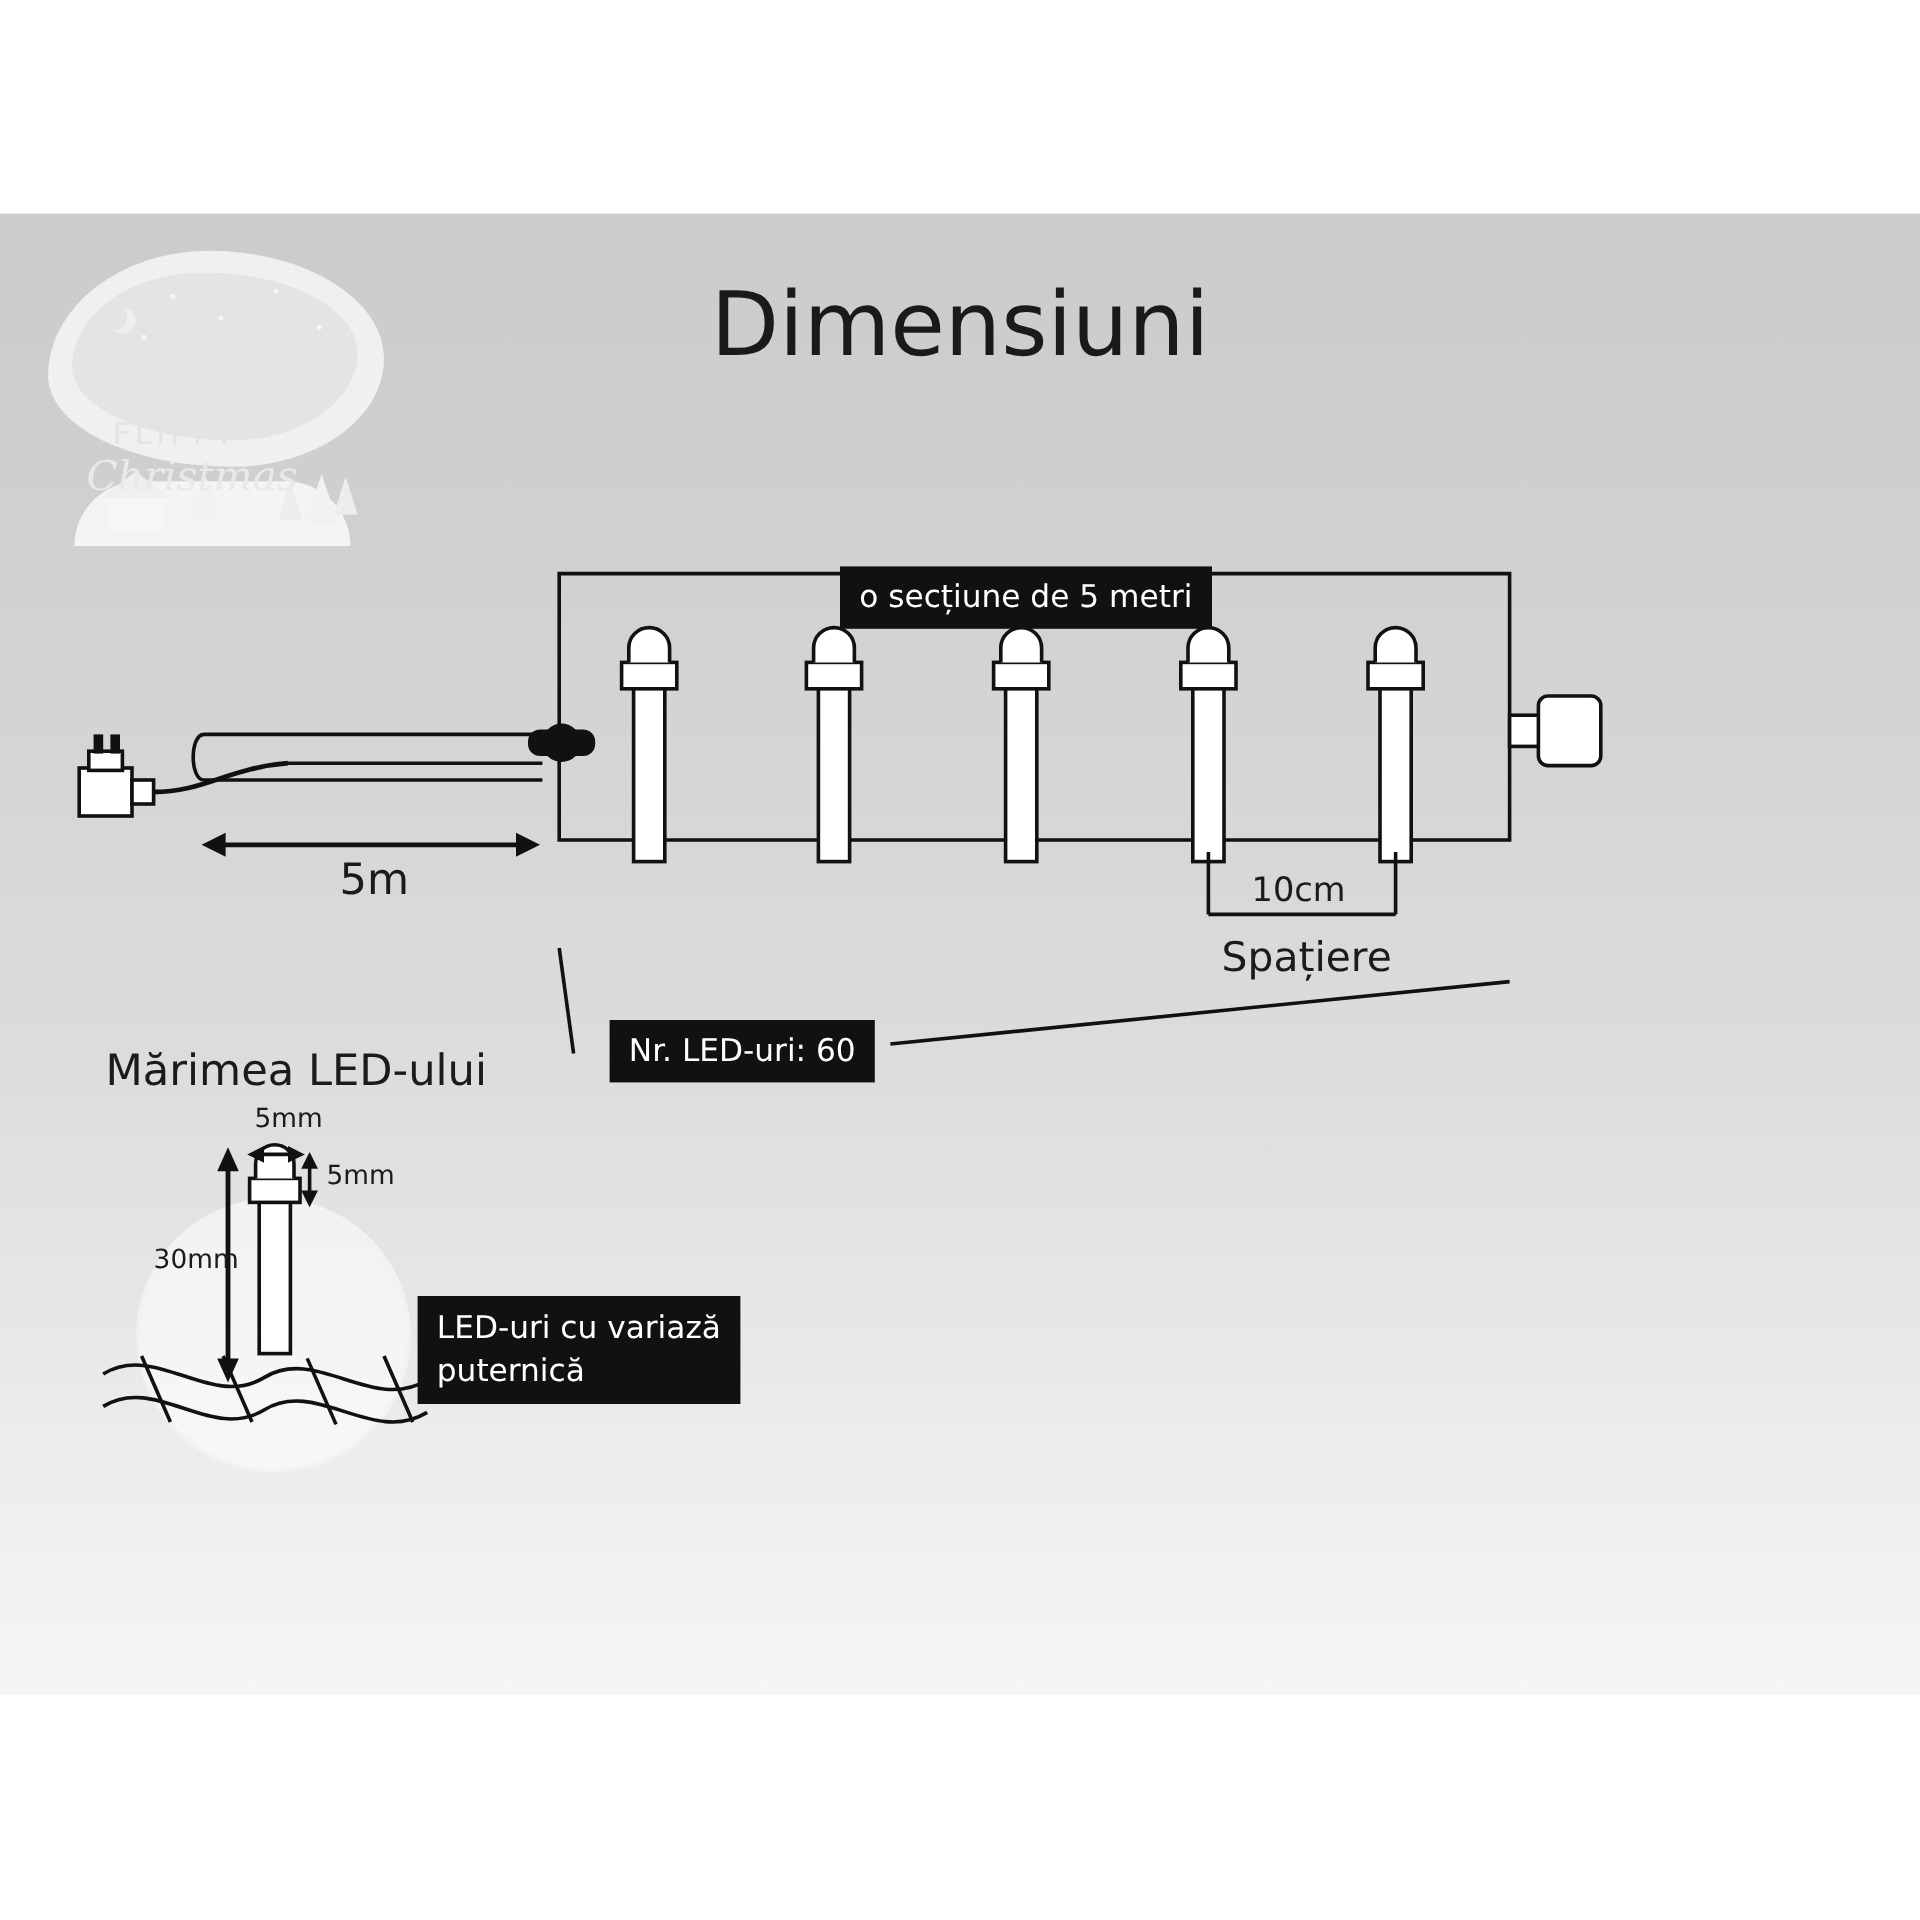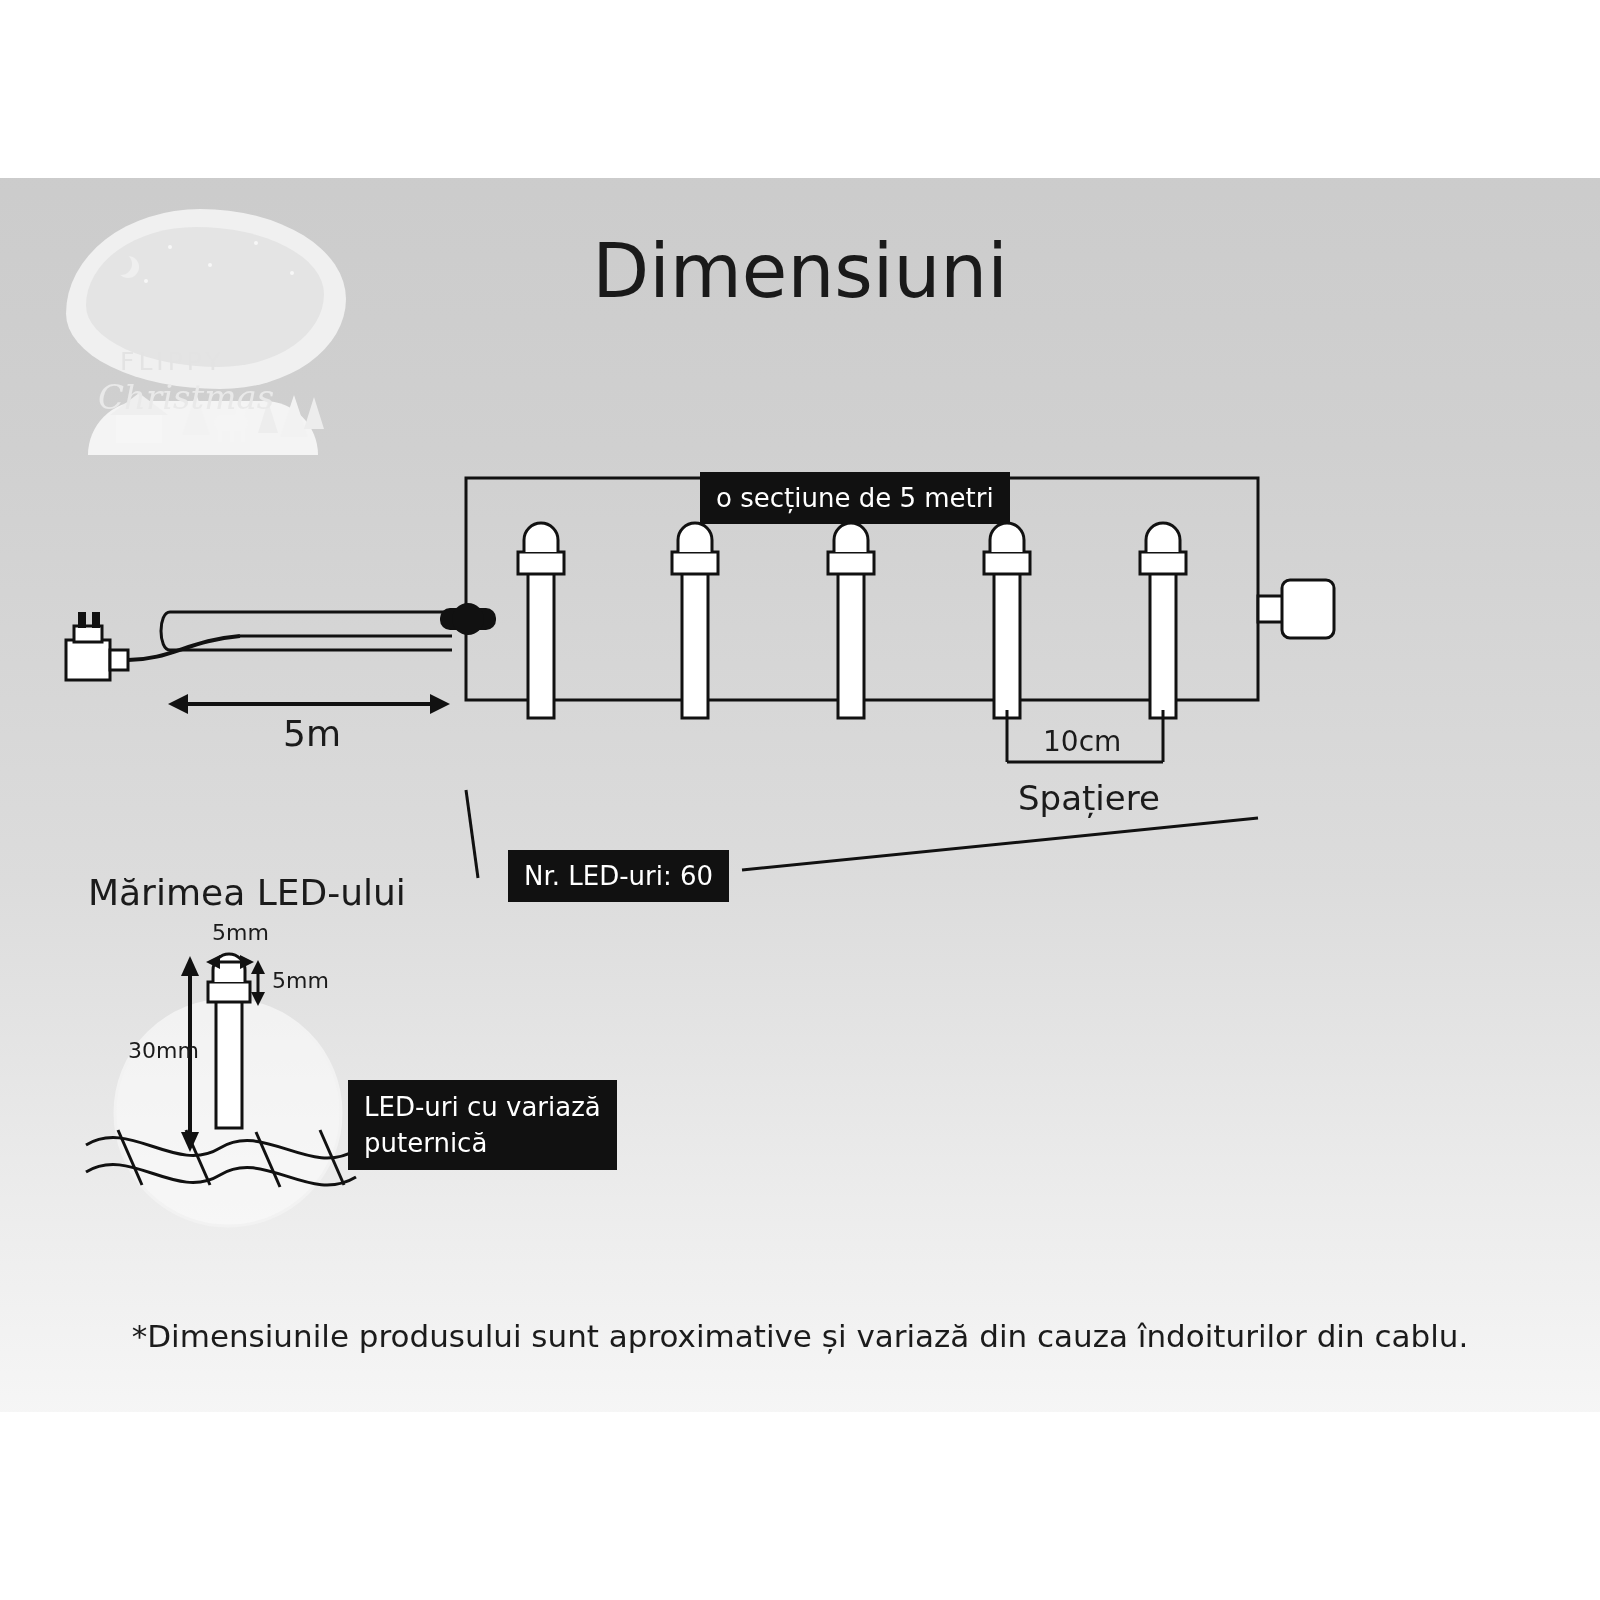--- a/index.html
+++ b/index.html
@@ -36,21 +36,21 @@
     text-align: center;
     font-size: 74px;
     color: #1a1a1a;
     letter-spacing: 0px;
     font-family: "DejaVu Sans", sans-serif;
   }
 
   
   #logo {
     position: absolute;
-    left: 58px;
+    left: 32px;
     top: 205px;
     width: 310px;
     height: 250px;
   }
   #logo .blob {
     position: absolute;
     left: 8px; top: 4px;
     width: 280px; height: 180px;
     background: #f1f1f1;
     border-radius: 48% 52% 45% 55% / 58% 50% 50% 42%;
@@ -334,15 +334,14 @@
     </g>
   </svg>
 
   <div class="plain-label" style="left:212px; top:920px; font-size:22px;">5mm</div>
   <div class="plain-label" style="left:272px; top:968px; font-size:22px;">5mm</div>
   <div class="plain-label" style="left:128px; top:1038px; font-size:22px;">30mm</div>
 
   <div class="blk-label" style="left:348px; top:1080px; line-height:36px;">LED-uri cu variază
 puternică</div>
 
-  <div id="footnote">*Dimensiunile produsului sunt aproximative și variază din cauza îndoiturilor din cablu.</div>
 
 </div>
 
 </body></html>

